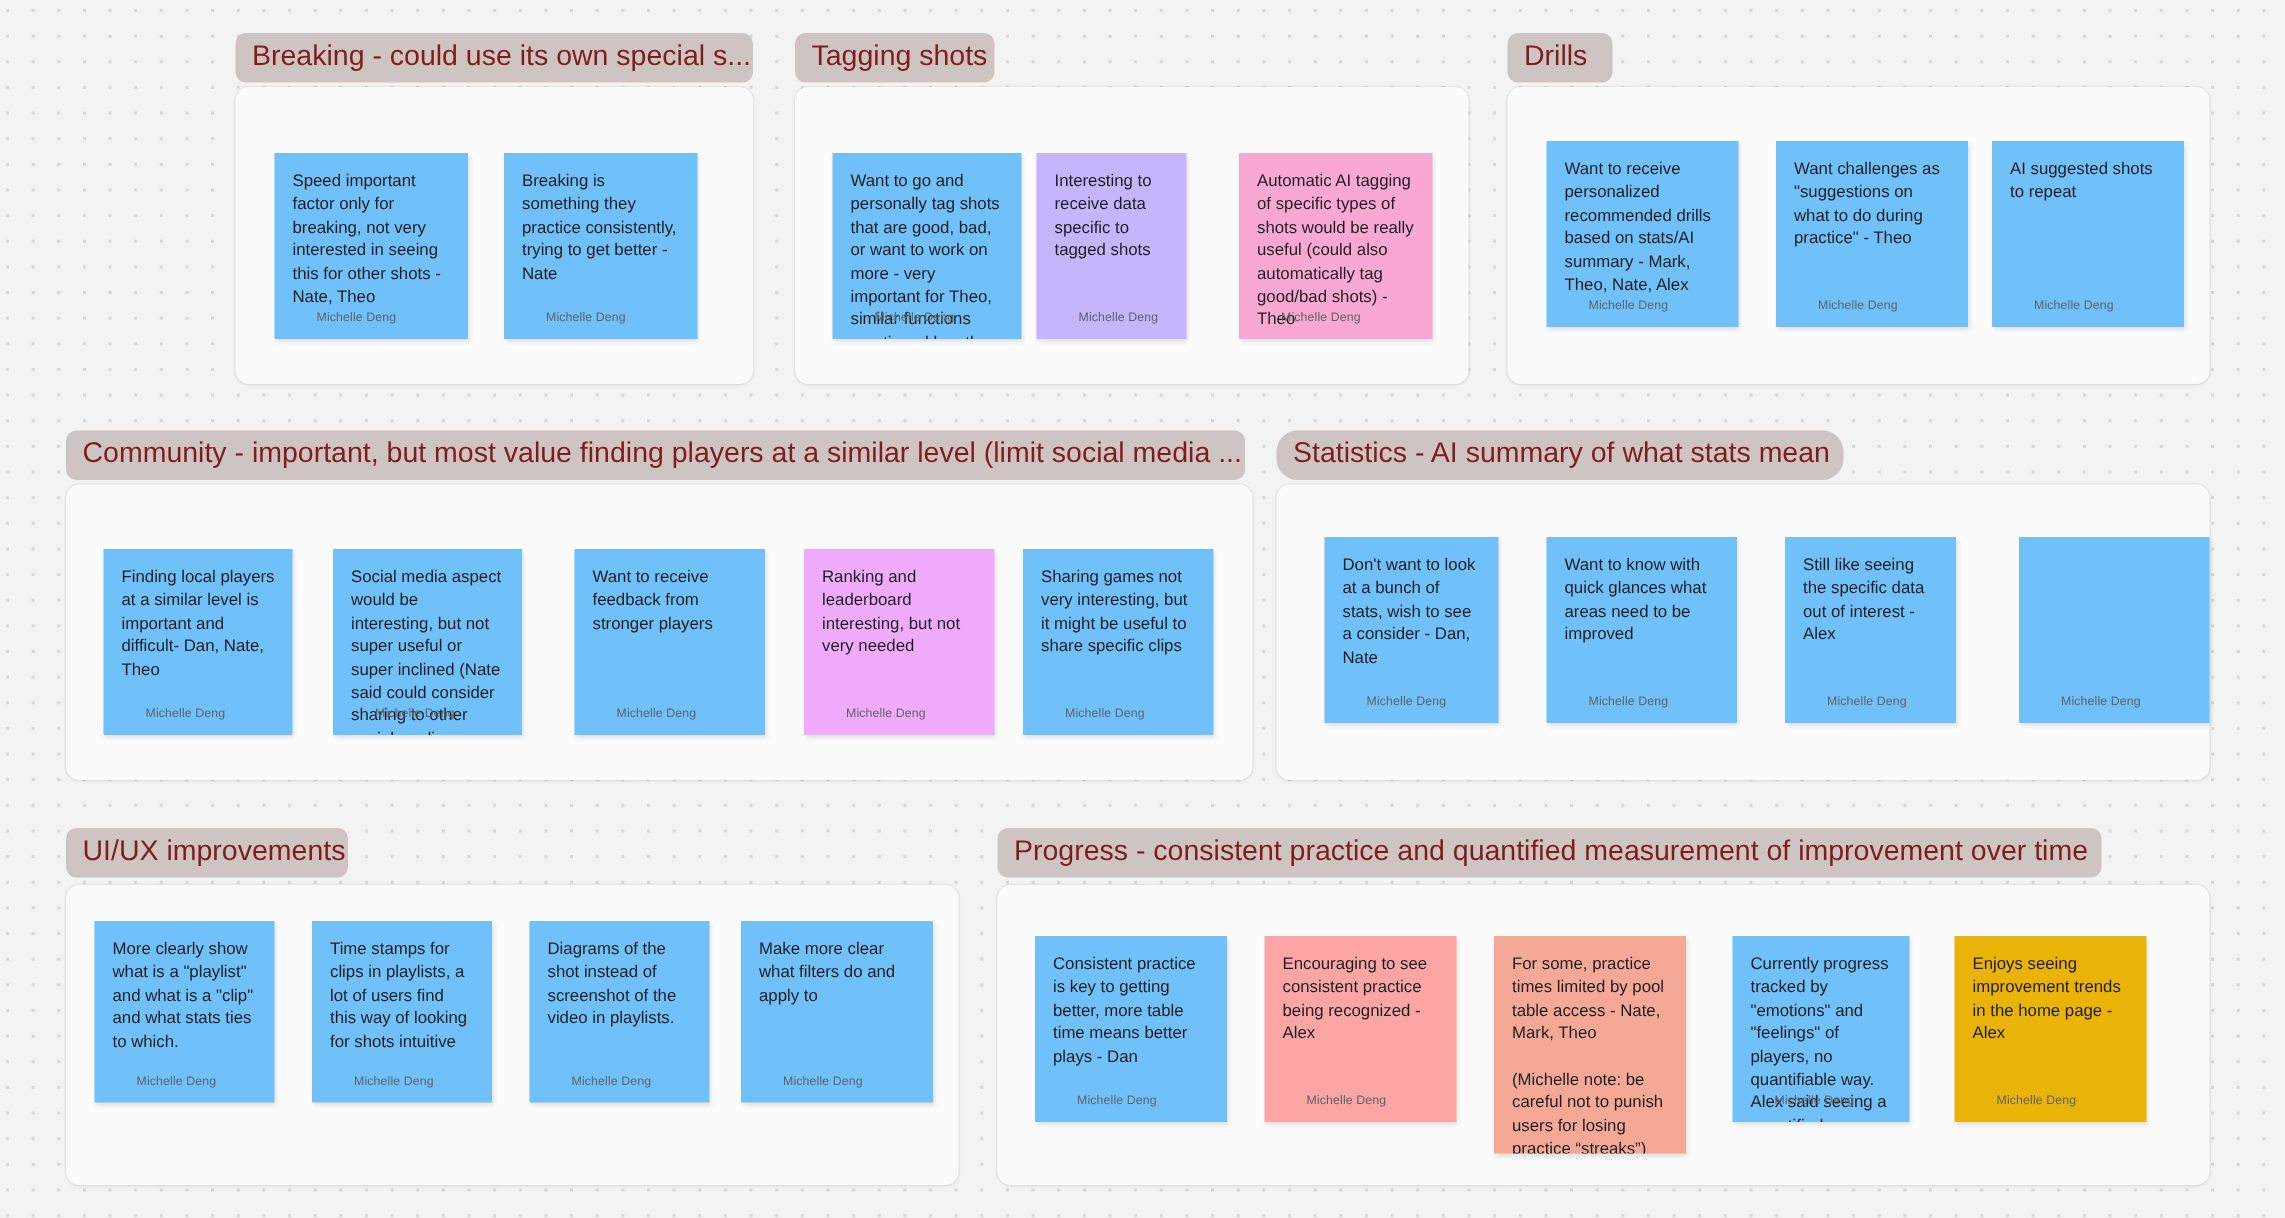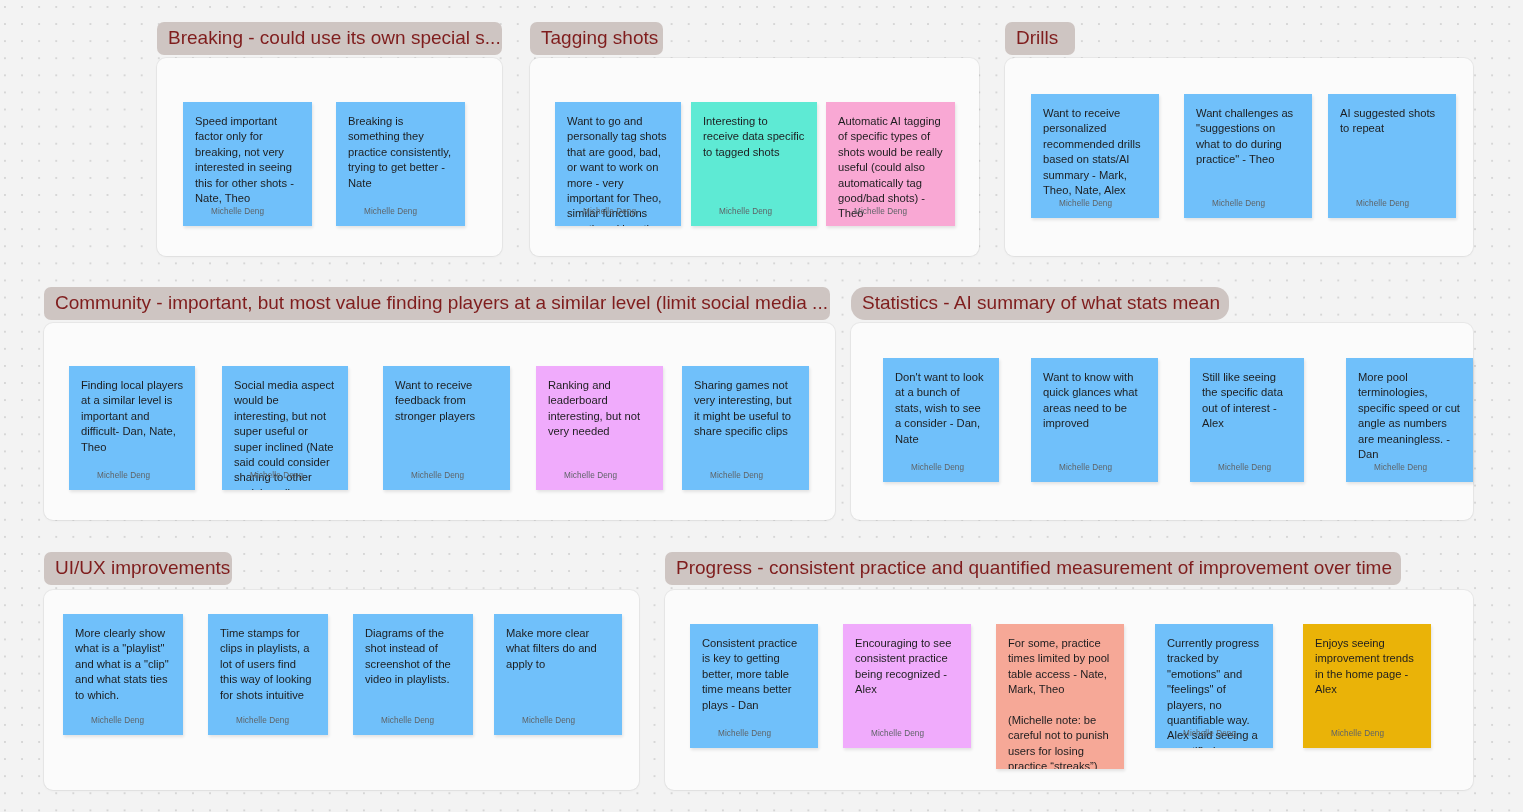--- a/index.html
+++ b/index.html
@@ -84,21 +84,21 @@
     <div class="note" style="left: 336px; top: 102px; width: 129px; height: 124px; background: rgb(112, 192, 250);">
       <div class="note-body">Breaking is something they practice consistently, trying to get better - Nate</div>
       <div class="note-author">Michelle Deng</div>
     </div>
     <div class="frame-title" style="left: 530px; top: 22px; width: 133px;">Tagging shots</div>
     <div class="frame-panel" style="left: 530px; top: 58px; width: 449px; height: 198px;"></div>
     <div class="note" style="left: 555px; top: 102px; width: 126px; height: 124px; background: rgb(112, 192, 250);">
       <div class="note-body">Want to go and personally tag shots that are good, bad, or want to work on more - very important for Theo, similar functions mentioned by others</div>
       <div class="note-author">Michelle Deng</div>
     </div>
-    <div class="note" style="left: 691px; top: 102px; width: 126px; height: 124px; background: #5eead4;">
+    <div class="note" style="left: 691px; top: 102px; width: 100px; height: 124px; background: #c4b5fd;">
       <div class="note-body">Interesting to receive data specific to tagged shots</div>
       <div class="note-author">Michelle Deng</div>
     </div>
     <div class="note" style="left: 826px; top: 102px; width: 129px; height: 124px; background: #f9a8d4;">
       <div class="note-body">Automatic AI tagging of specific types of shots would be really useful (could also automatically tag good/bad shots) - Theo</div>
       <div class="note-author">Michelle Deng</div>
     </div>
     <div class="frame-title" style="left: 1005px; top: 22px; width: 70px;">Drills</div>
     <div class="frame-panel" style="left: 1005px; top: 58px; width: 468px; height: 198px;"></div>
     <div class="note" style="left: 1031px; top: 94px; width: 128px; height: 124px; background: rgb(112, 192, 250);">
@@ -143,21 +143,20 @@
     </div>
     <div class="note" style="left: 1031px; top: 358px; width: 127px; height: 124px; background: rgb(112, 192, 250);">
       <div class="note-body">Want to know with quick glances what areas need to be improved</div>
       <div class="note-author">Michelle Deng</div>
     </div>
     <div class="note" style="left: 1190px; top: 358px; width: 114px; height: 124px; background: rgb(112, 192, 250);">
       <div class="note-body">Still like seeing the specific data out of interest - Alex</div>
       <div class="note-author">Michelle Deng</div>
     </div>
     <div class="note" style="left: 1346px; top: 358px; width: 127px; height: 124px; background: rgb(112, 192, 250);">
-      <div class="note-body">More pool terminologies, specific speed or cut angle as numbers are meaningless. - Dan</div>
       <div class="note-author">Michelle Deng</div>
     </div>
     <div class="frame-title" style="left: 44px; top: 552px; width: 188px;">UI/UX improvements</div>
     <div class="frame-panel" style="left: 44px; top: 590px; width: 595px; height: 200px;"></div>
     <div class="note" style="left: 63px; top: 614px; width: 120px; height: 121px; background: rgb(112, 192, 250);">
       <div class="note-body">More clearly show what is a "playlist" and what is a "clip" and what stats ties to which.</div>
       <div class="note-author">Michelle Deng</div>
     </div>
     <div class="note" style="left: 208px; top: 614px; width: 120px; height: 121px; background: rgb(112, 192, 250);">
       <div class="note-body">Time stamps for clips in playlists, a lot of users find this way of looking for shots intuitive</div>
@@ -170,21 +169,21 @@
     <div class="note" style="left: 494px; top: 614px; width: 128px; height: 121px; background: rgb(112, 192, 250);">
       <div class="note-body">Make more clear what filters do and apply to</div>
       <div class="note-author">Michelle Deng</div>
     </div>
     <div class="frame-title" style="left: 665px; top: 552px; width: 736px;">Progress - consistent practice and quantified measurement of improvement over time</div>
     <div class="frame-panel" style="left: 665px; top: 590px; width: 808px; height: 200px;"></div>
     <div class="note" style="left: 690px; top: 624px; width: 128px; height: 124px; background: rgb(112, 192, 250);">
       <div class="note-body">Consistent practice is key to getting better, more table time means better plays - Dan</div>
       <div class="note-author">Michelle Deng</div>
     </div>
-    <div class="note" style="left: 843px; top: 624px; width: 128px; height: 124px; background: #f0abfc;">
+    <div class="note" style="left: 843px; top: 624px; width: 128px; height: 124px; background: #fca5a5;">
       <div class="note-body">Encouraging to see consistent practice being recognized - Alex</div>
       <div class="note-author">Michelle Deng</div>
     </div>
     <div class="note salmon author-flow" style="left: 996px; top: 624px; width: 128px; height: 145px; background: rgb(246, 168, 151);">
       <div class="note-body">For some, practice times limited by pool table access - Nate, Mark, Theo
 
 (Michelle note: be careful not to punish users for losing practice “streaks”)</div>
     </div>
     <div class="note" style="left: 1155px; top: 624px; width: 118px; height: 124px; background: rgb(112, 192, 250);">
       <div class="note-body">Currently progress tracked by "emotions" and "feelings" of players, no quantifiable way. Alex said seeing a quantified progress would be encouraging.</div>

